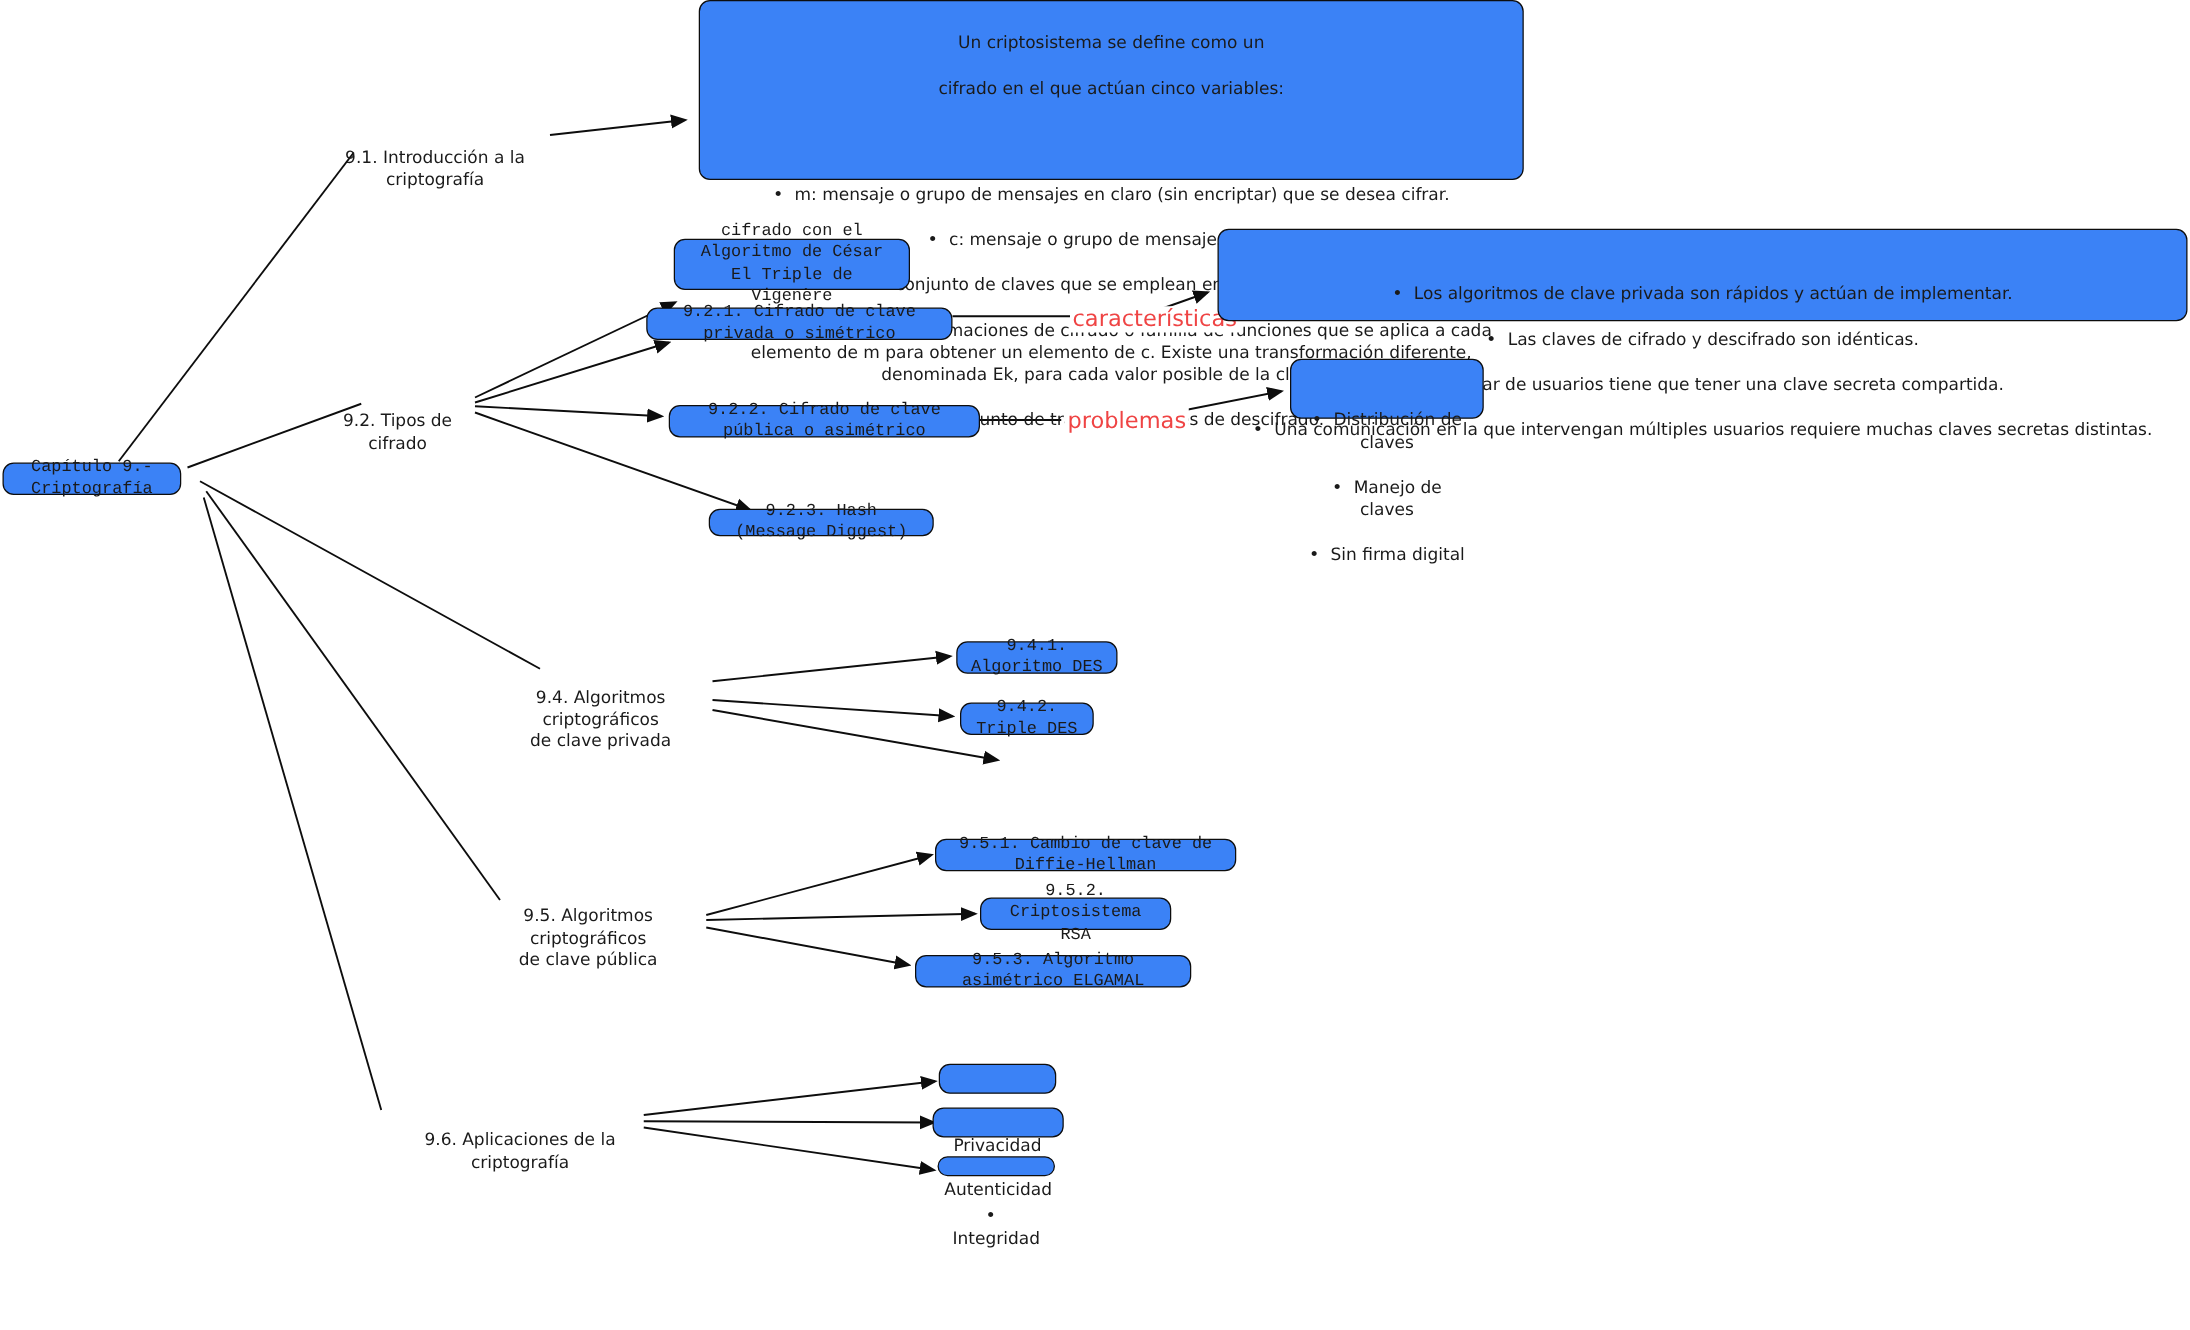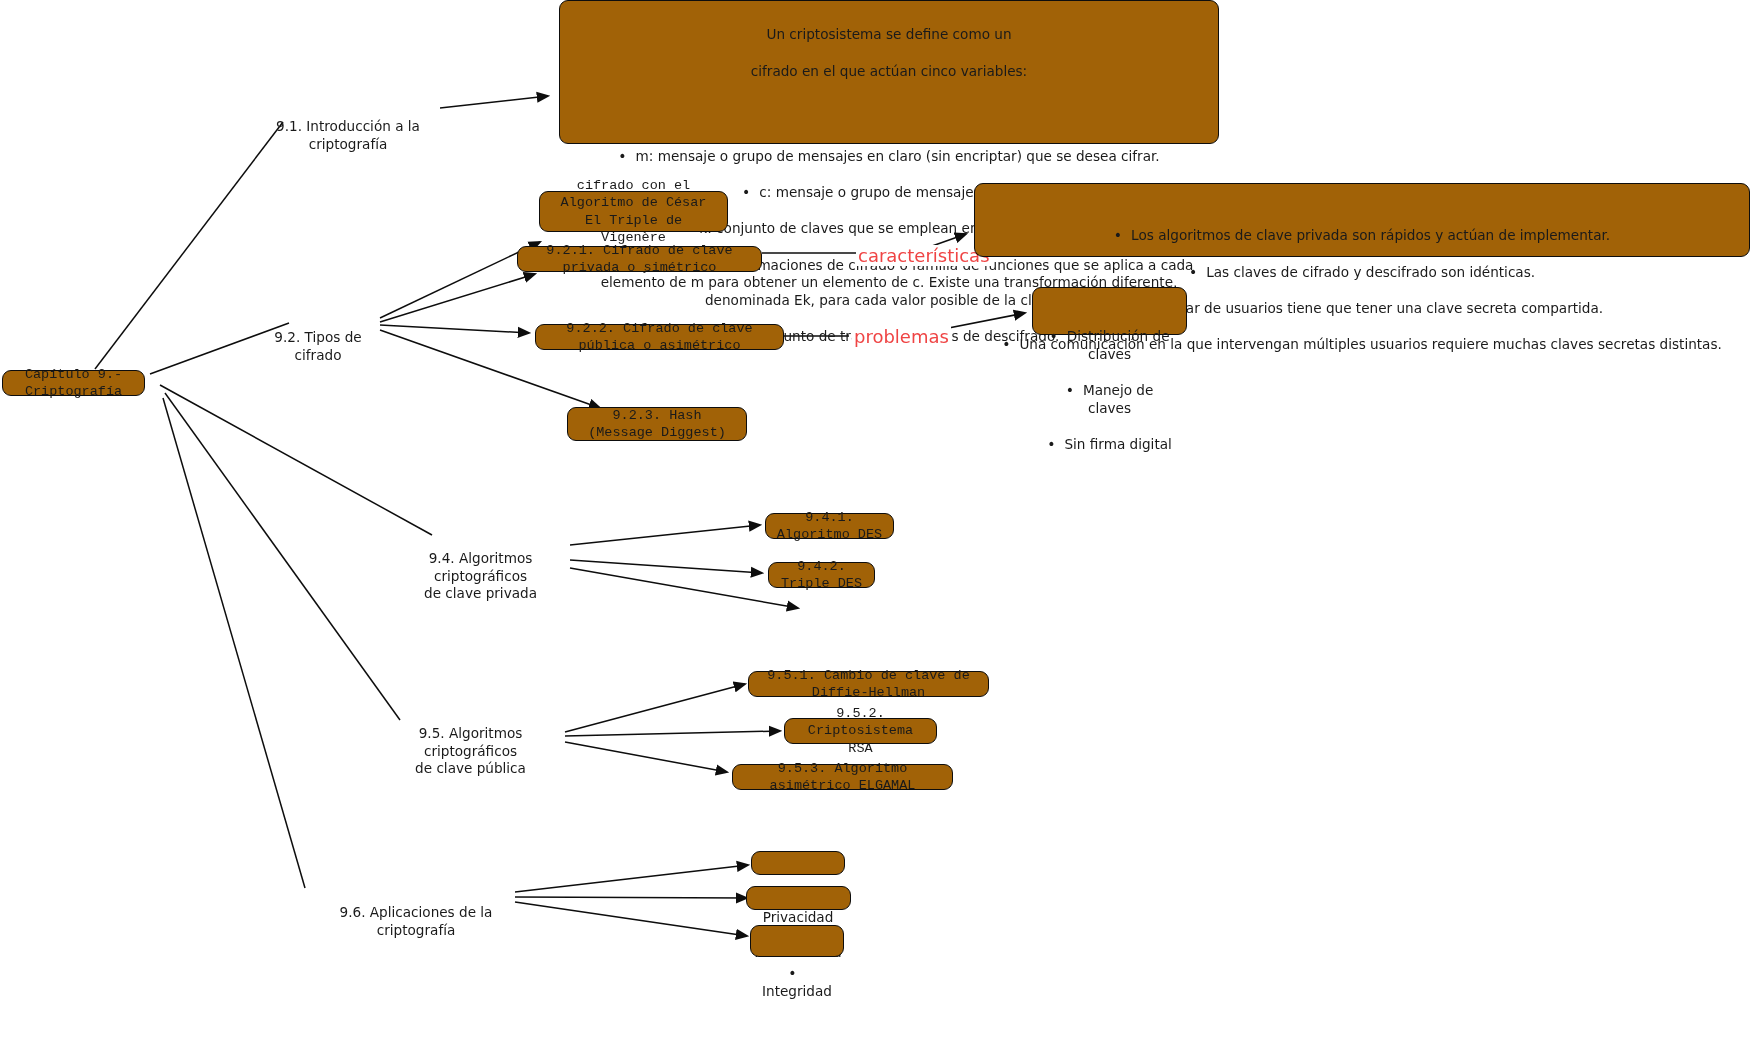--- a/index.html
+++ b/index.html
@@ -23,21 +23,21 @@
     position: absolute;
     left: 0;
     top: 0;
     width: 1752px;
     height: 1064px;
     pointer-events: none;
   }
   .node {
     position: absolute;
     box-sizing: border-box;
-    background: #a16207;
+    background: #3b82f6;
     border: 1.6px solid #0d0d0d;
     border-radius: 9px;
     display: flex;
     align-items: center;
     justify-content: center;
     text-align: center;
     line-height: 1.27;
     padding: 4px 9px;
     white-space: pre-line;
   }
@@ -168,21 +168,21 @@
   </div>
 
   <div class="node small" style="left:517px; top:246px; width:245px; height:26px;">
     <span>9.2.1. Cifrado de clave privada o simétrico</span>
   </div>
 
   <div class="node small" style="left:535px; top:324px; width:249px; height:26px;">
     <span>9.2.2. Cifrado de clave pública o asimétrico</span>
   </div>
 
-  <div class="node small" style="left:567px; top:407px; width:180px; height:34px;">
+  <div class="node small" style="left:567px; top:407px; width:180px; height:22px;">
     <span>9.2.3. Hash (Message Diggest)</span>
   </div>
 
   <div class="linklabel" style="left:856px; top:245px;">
     <span>características</span>
   </div>
   <div class="linklabel" style="left:852px; top:326px;">
     <span>problemas</span>
   </div>
 
@@ -237,19 +237,19 @@
   <div class="node bullets" style="left:751px; top:851px; width:94px; height:24px; padding:3px 8px;">
     <ul class="blist">
       <li><span class="bul">•</span><span>Privacidad</span></li>
     </ul>
   </div>
   <div class="node bullets" style="left:746px; top:886px; width:105px; height:24px; padding:3px 8px;">
     <ul class="blist">
       <li><span class="bul">•</span><span>Autenticidad</span></li>
     </ul>
   </div>
-  <div class="node bullets" style="left:750px; top:925px; width:94px; height:32px; padding:3px 8px;">
+  <div class="node bullets" style="left:750px; top:925px; width:94px; height:16px; padding:3px 8px;">
     <ul class="blist">
       <li><span class="bul">•</span><span>Integridad</span></li>
     </ul>
   </div>
 
 </div>
 
 </body></html>

